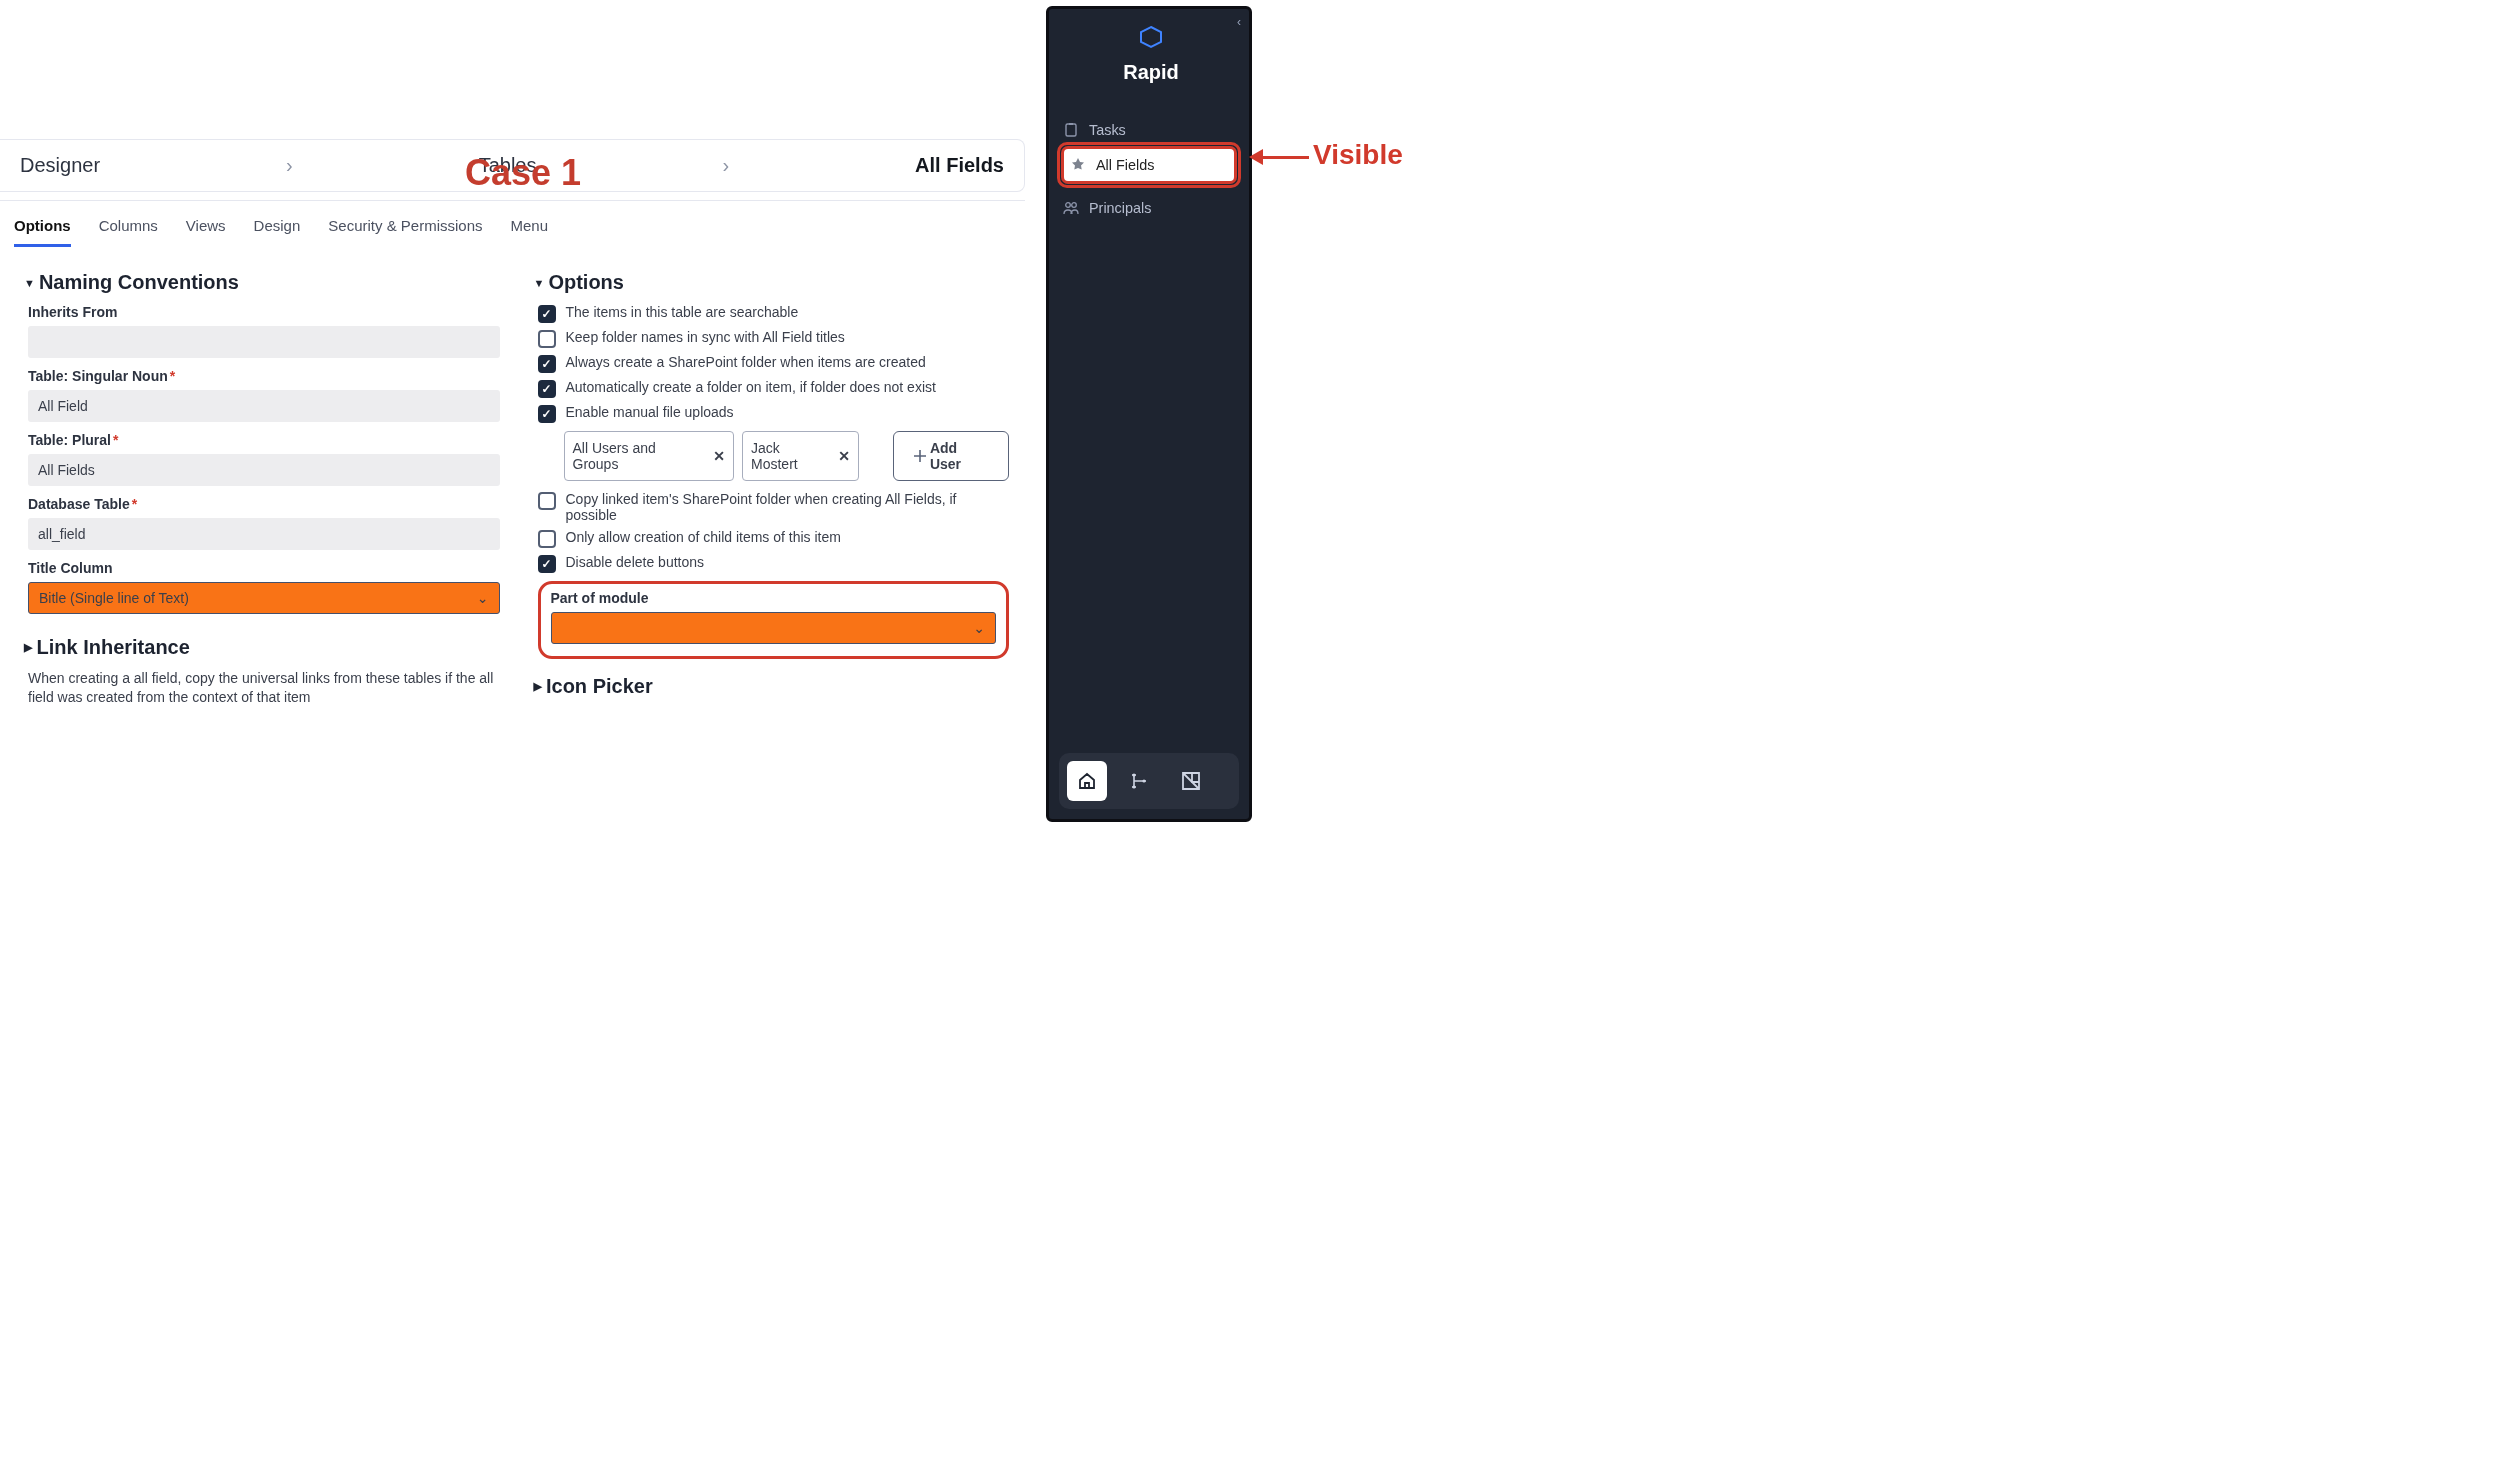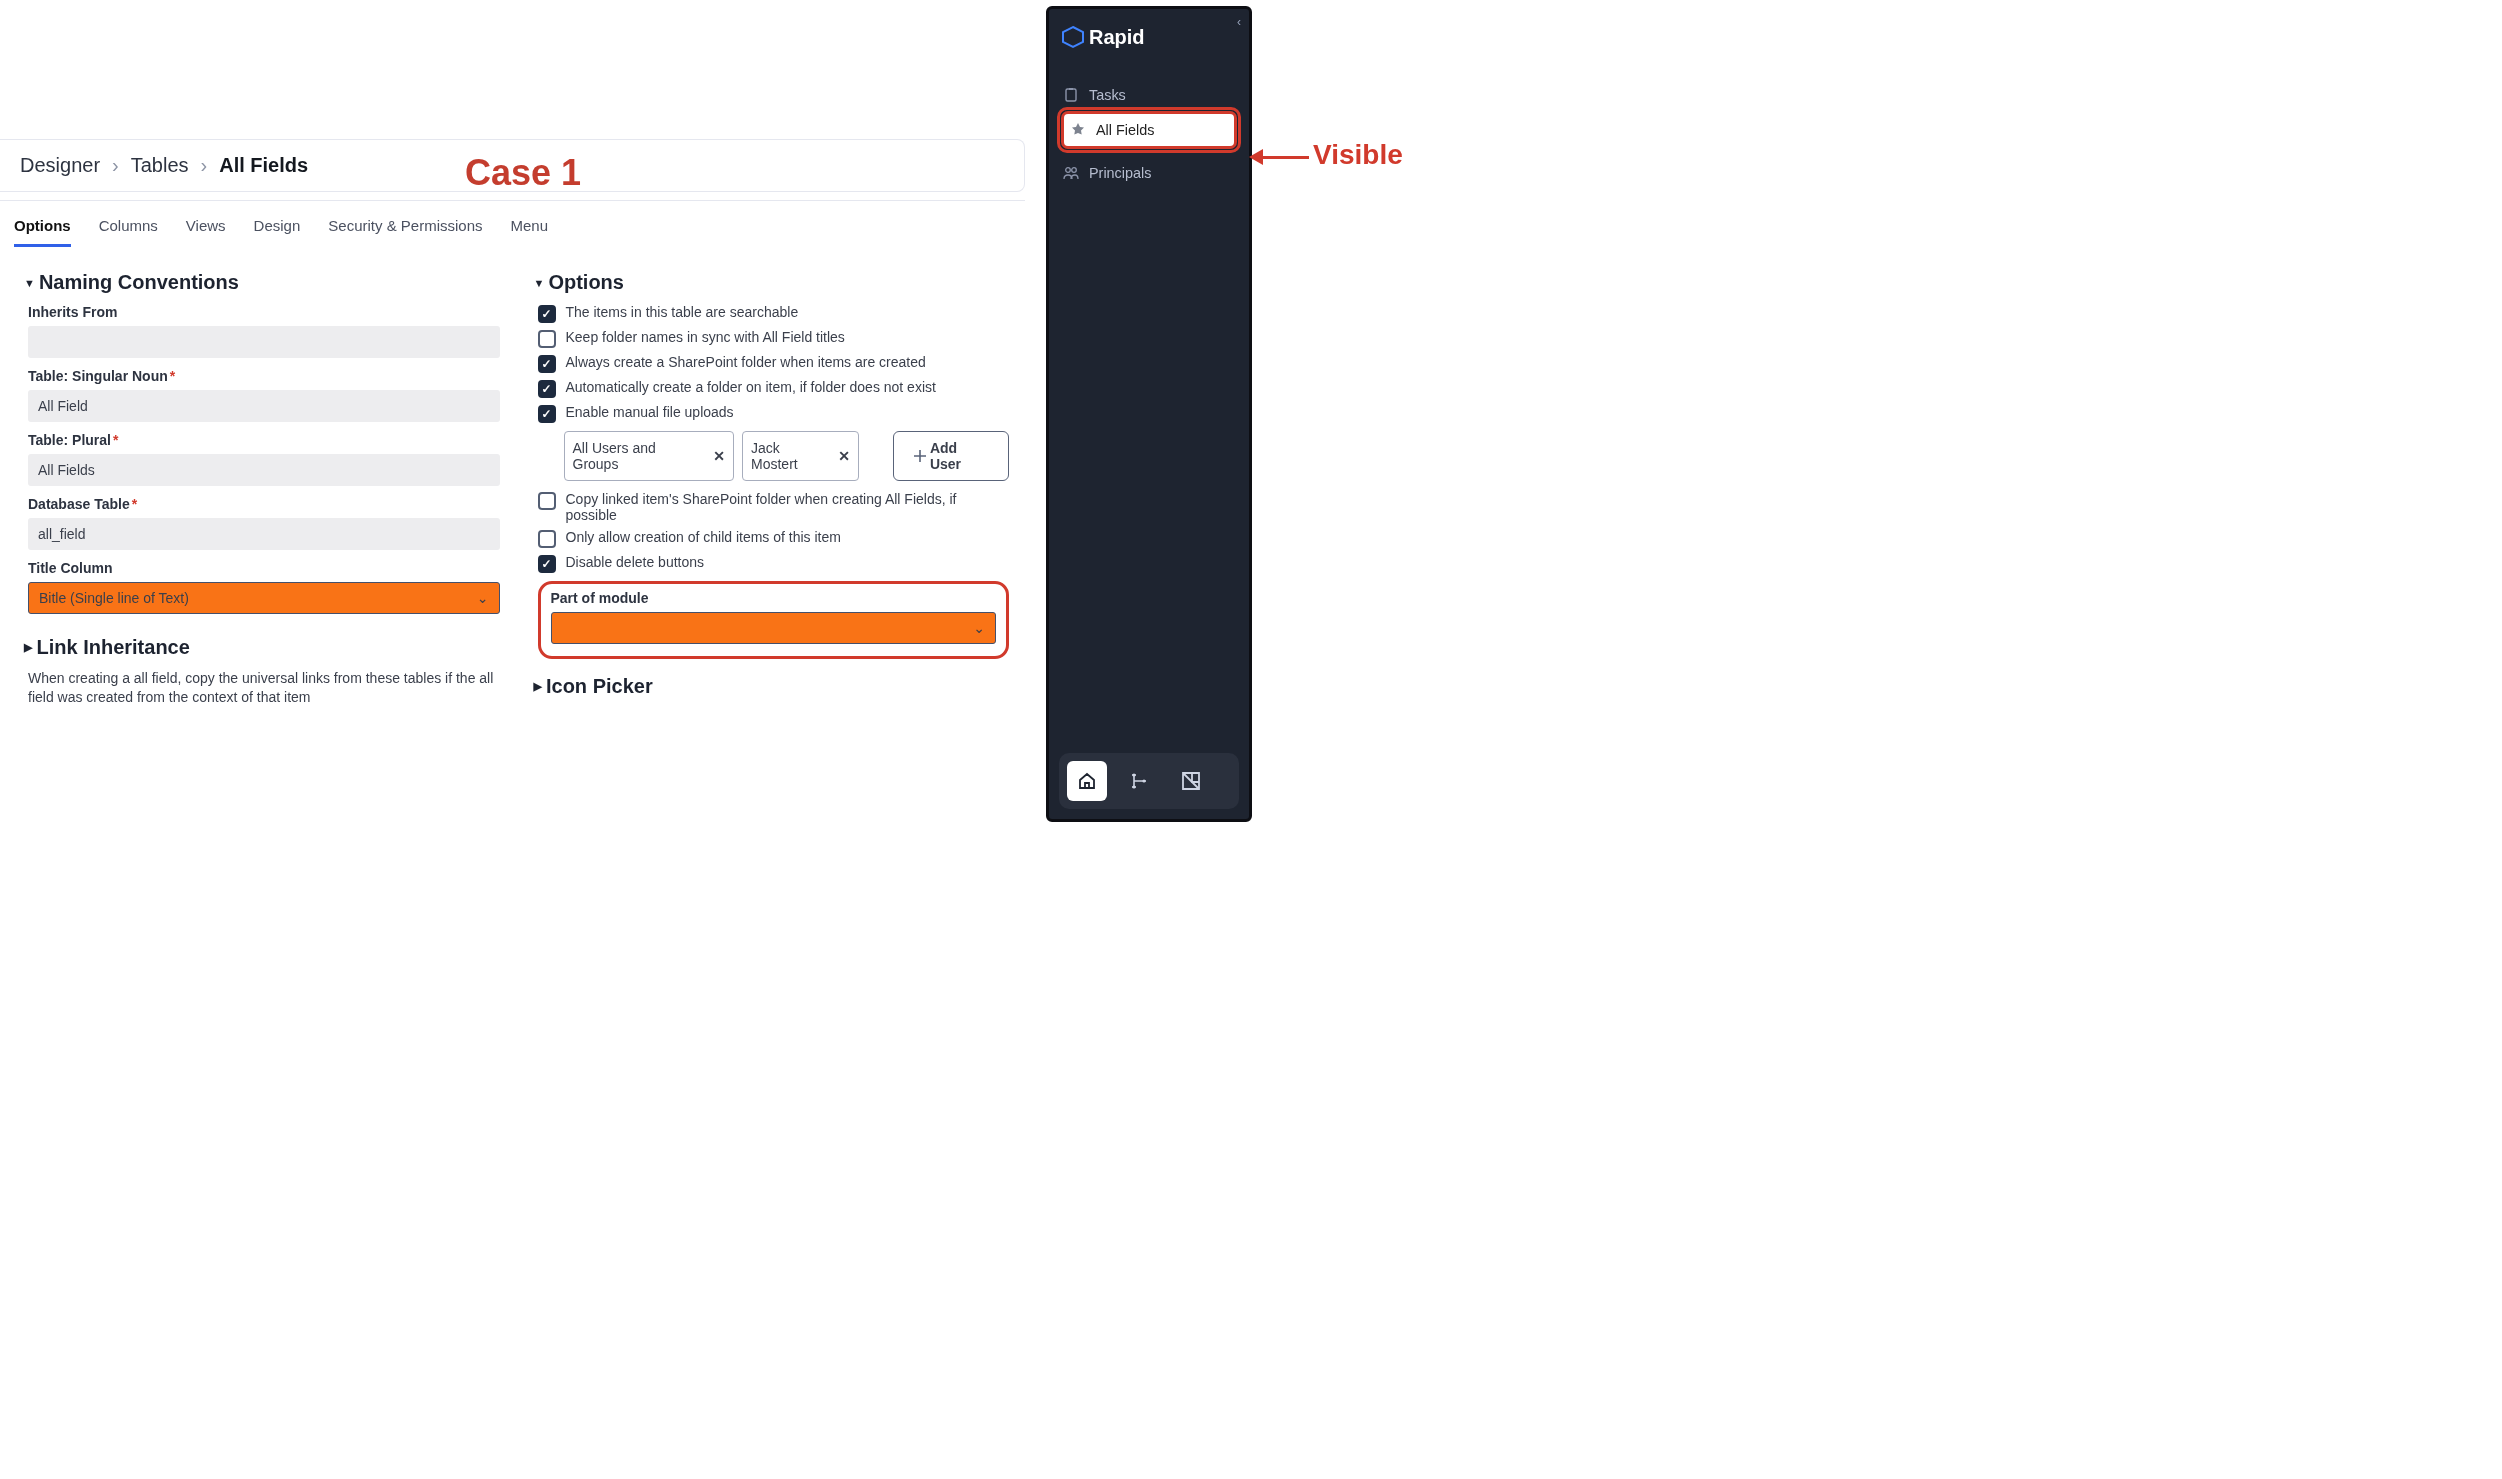--- a/index.html
+++ b/index.html
@@ -23,20 +23,21 @@
   .bcrumb {
     display: flex; align-items: center; gap: 12px;
     padding: 14px 20px 14px 20px;
     font-size: 20px;
     color: #2d3340;
     border: 1px solid #e5e7ef;
     border-left: none;
     border-radius: 0 8px 8px 0;
     margin-bottom: 8px;
     position: relative;
+    justify-content: space-between;
   }
   .bcrumb .sep { color: #8d94a5; }
   .bcrumb .current { font-weight: 700; color: #14181f; }
 
   .case-annot {
     position: absolute;
     left: 465px; top: 152px;
     font-size: 36px; font-weight: 700;
     color: #c43d2e;
     pointer-events: none;
@@ -123,21 +124,21 @@
     position:absolute;
     left: 1046px; top: 6px;
     width: 206px; height: 816px;
     background:#1e2430;
     border: 3px solid #0d0e13;
     border-radius: 6px;
     padding: 10px 8px;
     color:#cfd5e4;
     font-size:14.4px;
   }
-  .side-panel .brand { display:flex; align-items:center; gap:4px; margin:6px 0 30px 4px; }
+  .side-panel .brand { display:flex; align-items:center; gap:12px; margin:6px 0 30px 4px;flex-direction:column; }
   .side-panel .brand-text { color:#fff; font-weight:800; font-size:20px; }
   .nav-item { display:flex; align-items:center; gap:10px; padding:8px 6px; border-radius:6px; cursor:pointer; color:#b6bdcf;text-align:center; }
   .nav-item.active {
     background:#fff; color:#222;
     box-shadow: 0 0 0 3px #d13a2c;
     border-radius:4px;
   }
   .nav-highlight-wrap { border:3px solid #d13a2c; border-radius:10px; padding:4px; margin-top:-4px; margin-bottom:4px; }
   .footer-icons {
     position:absolute; left:10px; right:10px; bottom:10px;

